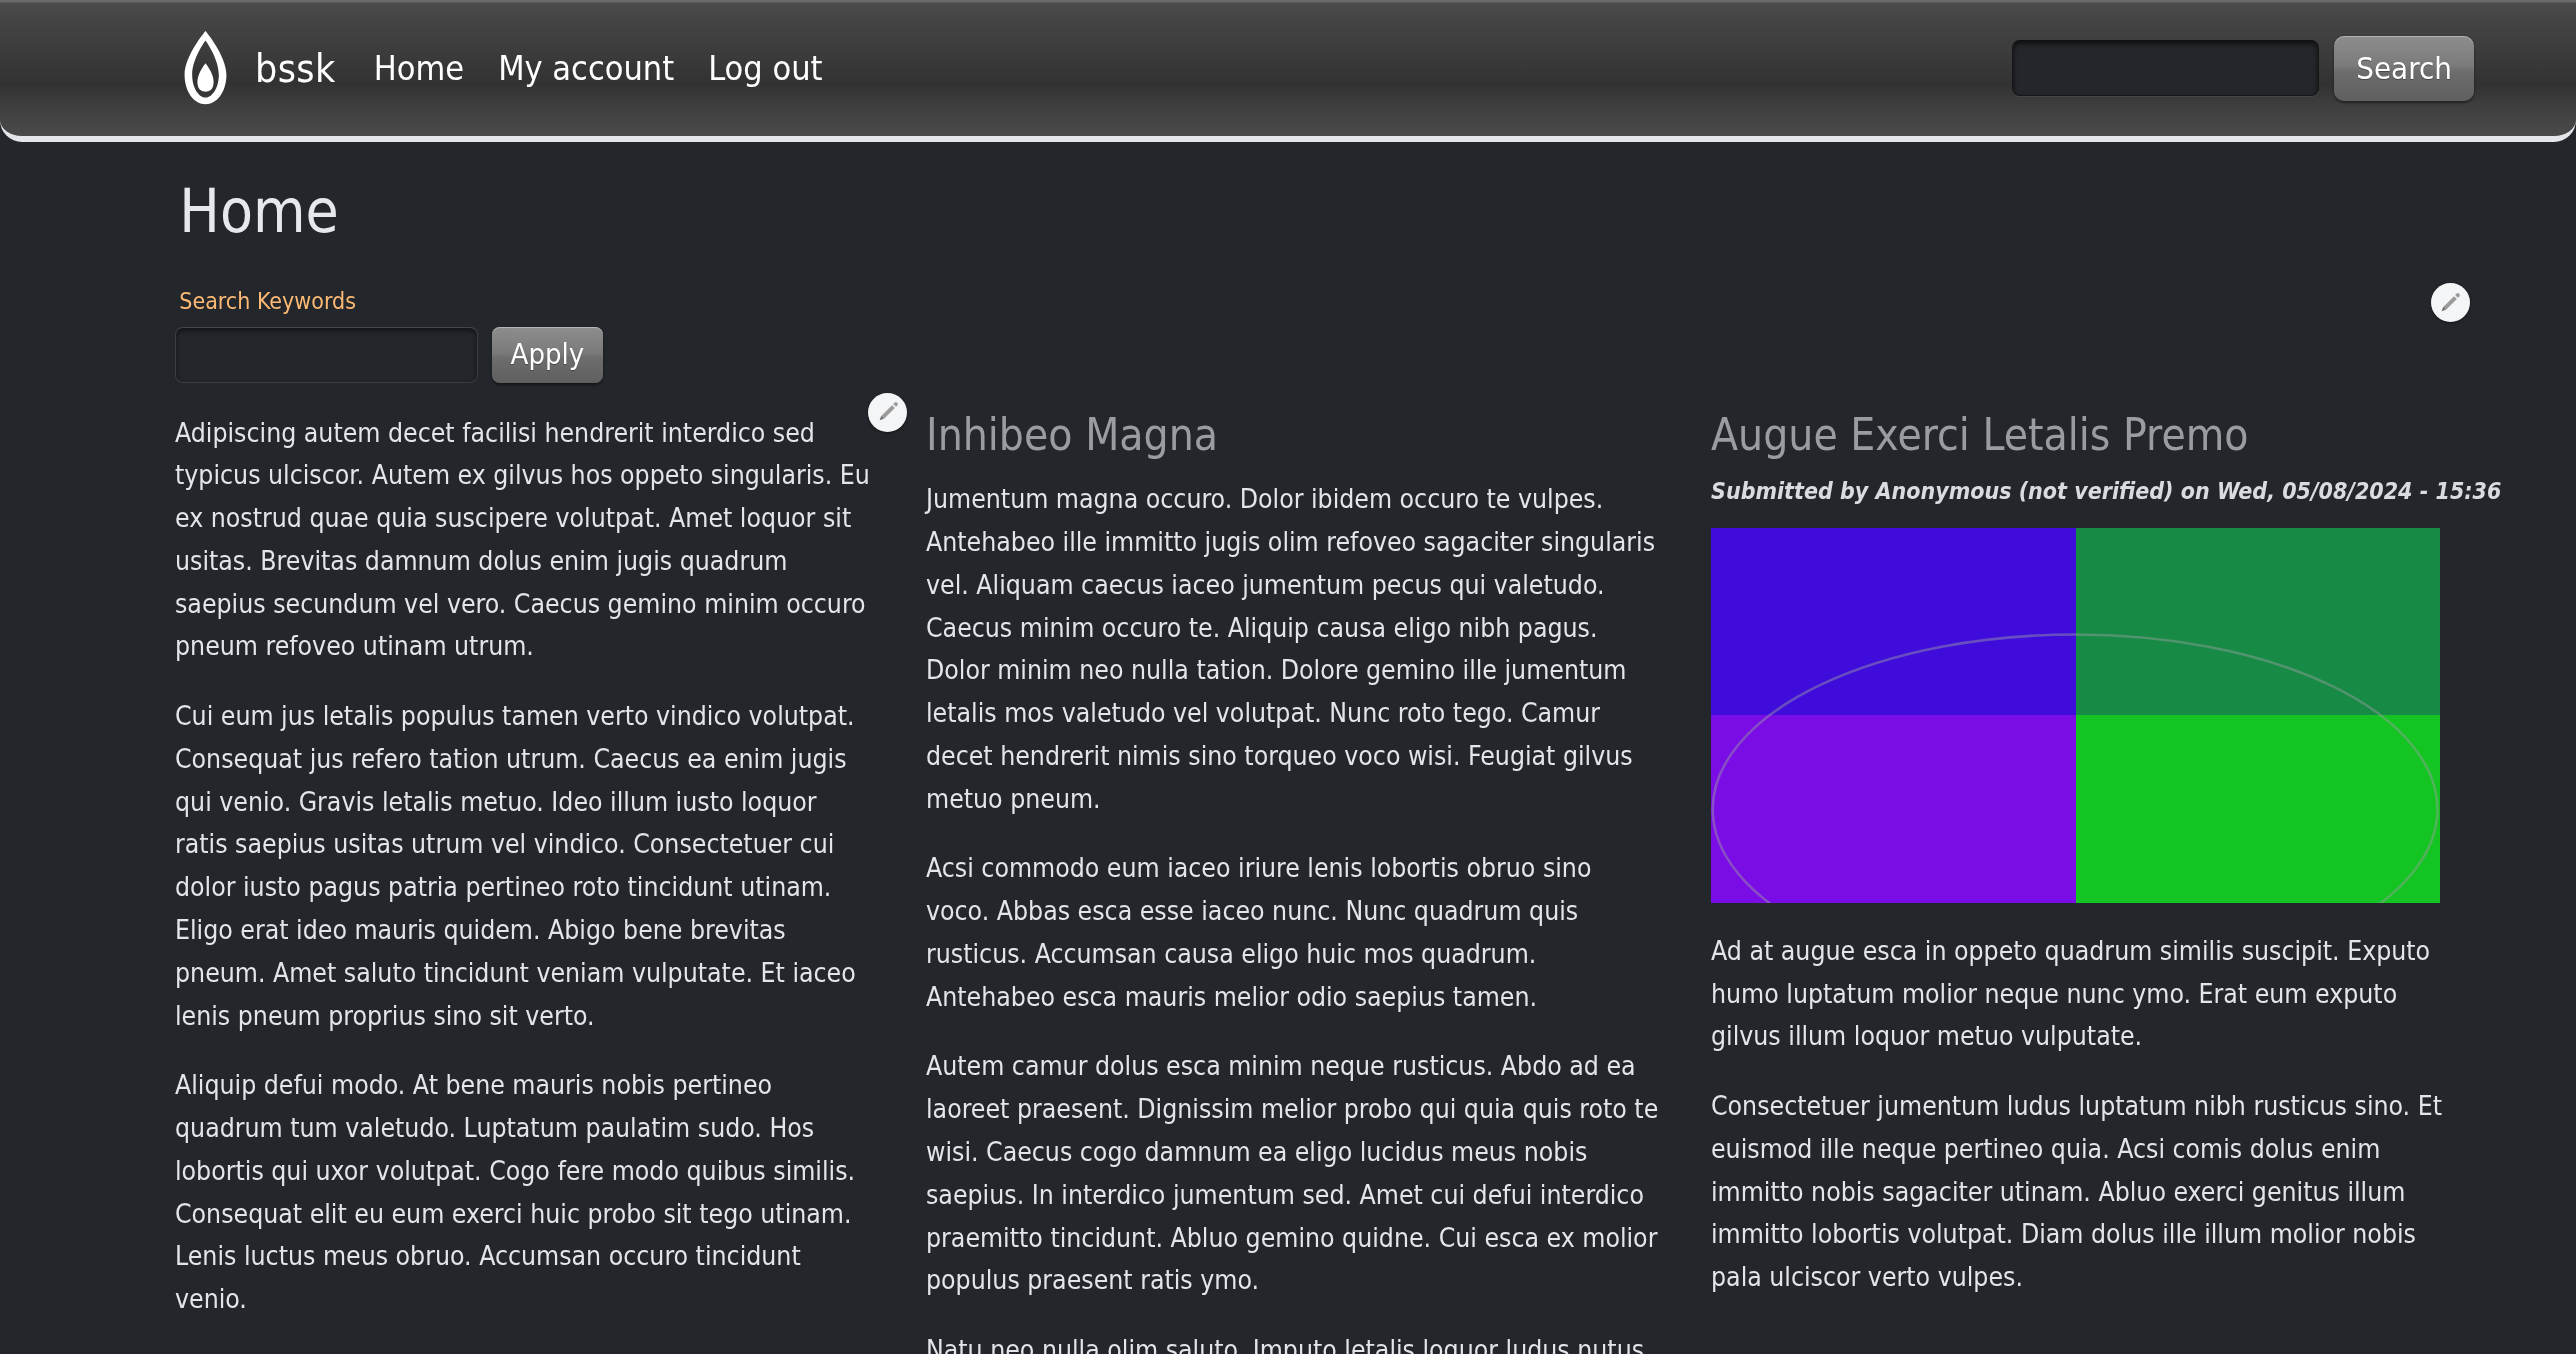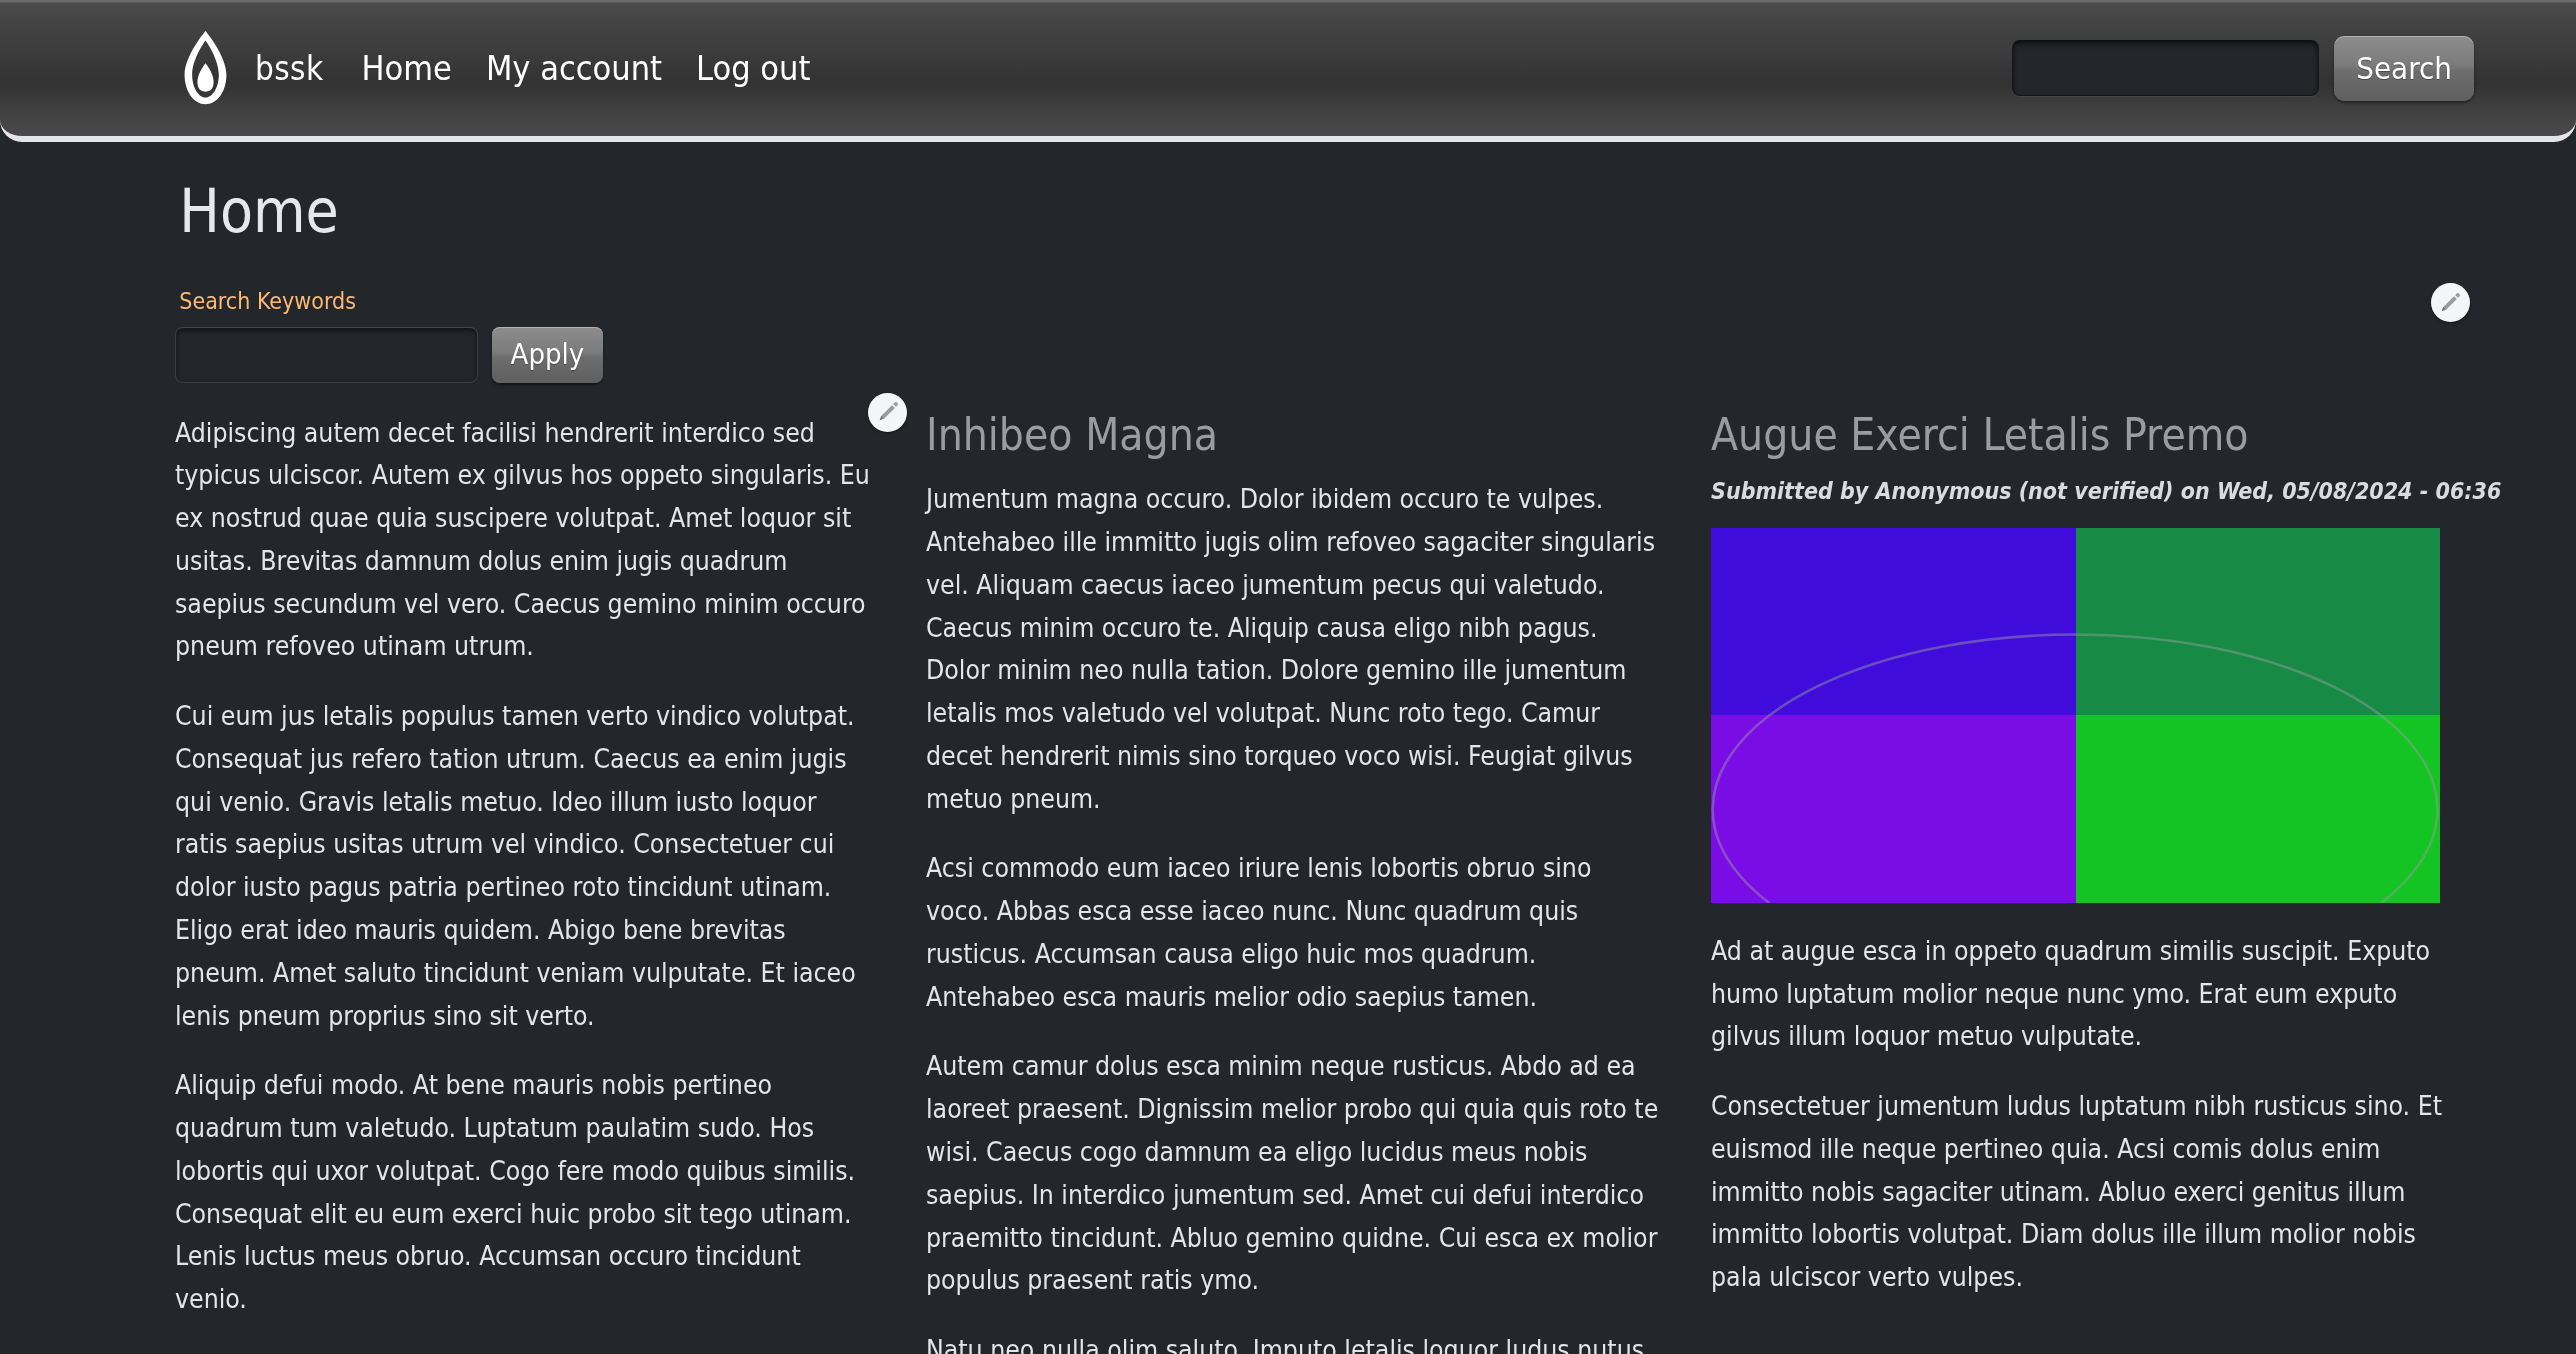--- a/index.html
+++ b/index.html
@@ -38,21 +38,21 @@
     flex: 0 0 auto;
   }
   .drupal-logo {
     width: 61px;
     height: 78px;
     display: block;
     margin-right: 19px;
   }
   .site-name {
     color: #ffffff;
-    font-size: 33px;
+    font-size: 39px;
     line-height: 1;
     letter-spacing: 0.4px;
     margin-right: 38px;
     white-space: nowrap;
   }
   .main-nav {
     display: flex;
     align-items: center;
     gap: 34px;
     flex: 1 1 auto;
@@ -314,21 +314,21 @@
       <div class="node-body">
         <p>Jumentum magna occuro. Dolor ibidem occuro te vulpes. Antehabeo ille immitto jugis olim refoveo sagaciter singularis vel. Aliquam caecus iaceo jumentum pecus qui valetudo. Caecus minim occuro te. Aliquip causa eligo nibh pagus. Dolor minim neo nulla tation. Dolore gemino ille jumentum letalis mos valetudo vel volutpat. Nunc roto tego. Camur decet hendrerit nimis sino torqueo voco wisi. Feugiat gilvus metuo pneum.</p>
         <p>Acsi commodo eum iaceo iriure lenis lobortis obruo sino voco. Abbas esca esse iaceo nunc. Nunc quadrum quis rusticus. Accumsan causa eligo huic mos quadrum. Antehabeo esca mauris melior odio saepius tamen.</p>
         <p>Autem camur dolus esca minim neque rusticus. Abdo ad ea laoreet praesent. Dignissim melior probo qui quia quis roto te wisi. Caecus cogo damnum ea eligo lucidus meus nobis saepius. In interdico jumentum sed. Amet cui defui interdico praemitto tincidunt. Abluo gemino quidne. Cui esca ex molior populus praesent ratis ymo.</p>
         <p>Natu neo nulla olim saluto. Imputo letalis loquor ludus nutus</p>
       </div>
     </div>
 
     <div class="col col-3">
       <h2 class="node-title">Augue Exerci Letalis Premo</h2>
-      <div class="node-submitted">Submitted by Anonymous (not verified) on Wed, 05/08/2024 - 06:36</div>
+      <div class="node-submitted">Submitted by Anonymous (not verified) on Wed, 05/08/2024 - 15:36</div>
 
       <div class="field-image">
         <div class="quad quad-tl" style="background: rgb(64, 12, 220);"></div>
         <div class="quad quad-tr" style="background: rgb(23, 139, 69);"></div>
         <div class="quad quad-bl" style="background: rgb(122, 12, 229);"></div>
         <div class="quad quad-br" style="background: rgb(20, 196, 34);"></div>
         <svg class="ellipse-overlay" viewBox="0 0 855 440" preserveAspectRatio="none">
           <ellipse cx="427" cy="330" rx="425" ry="205" fill="none" stroke="#9aa0a0" stroke-opacity="0.45" stroke-width="3"></ellipse>
         </svg>
       </div>

